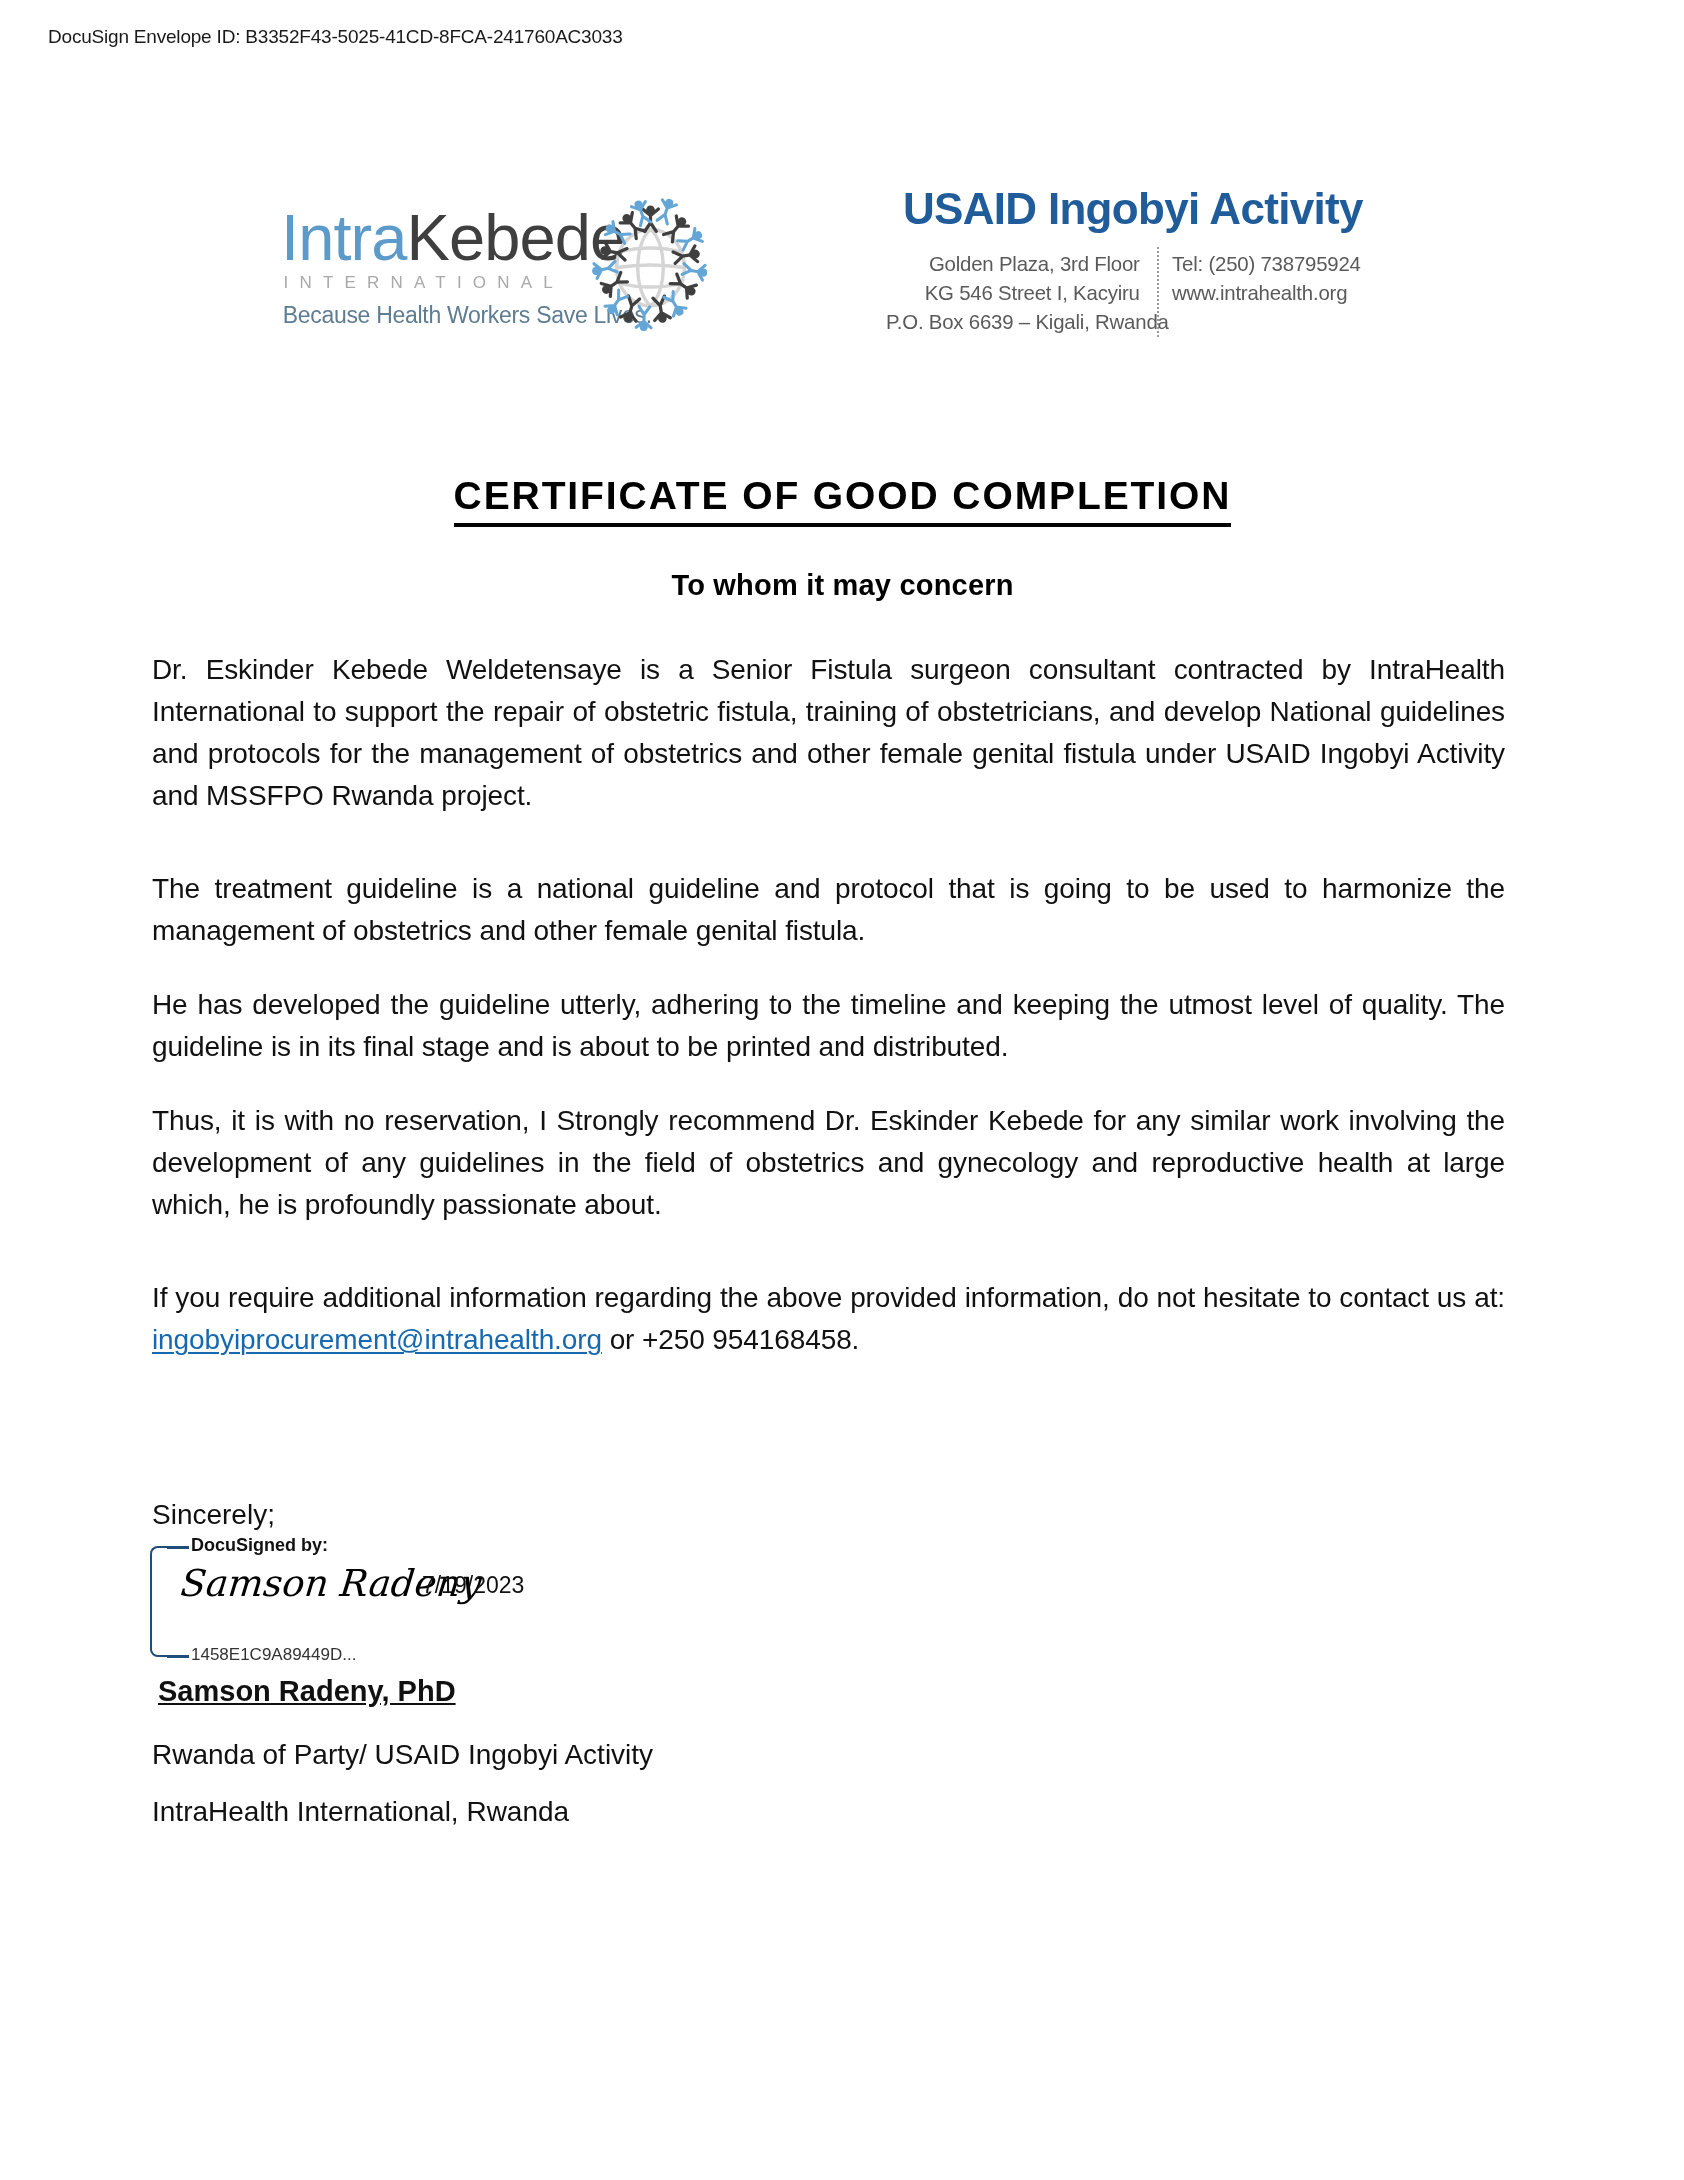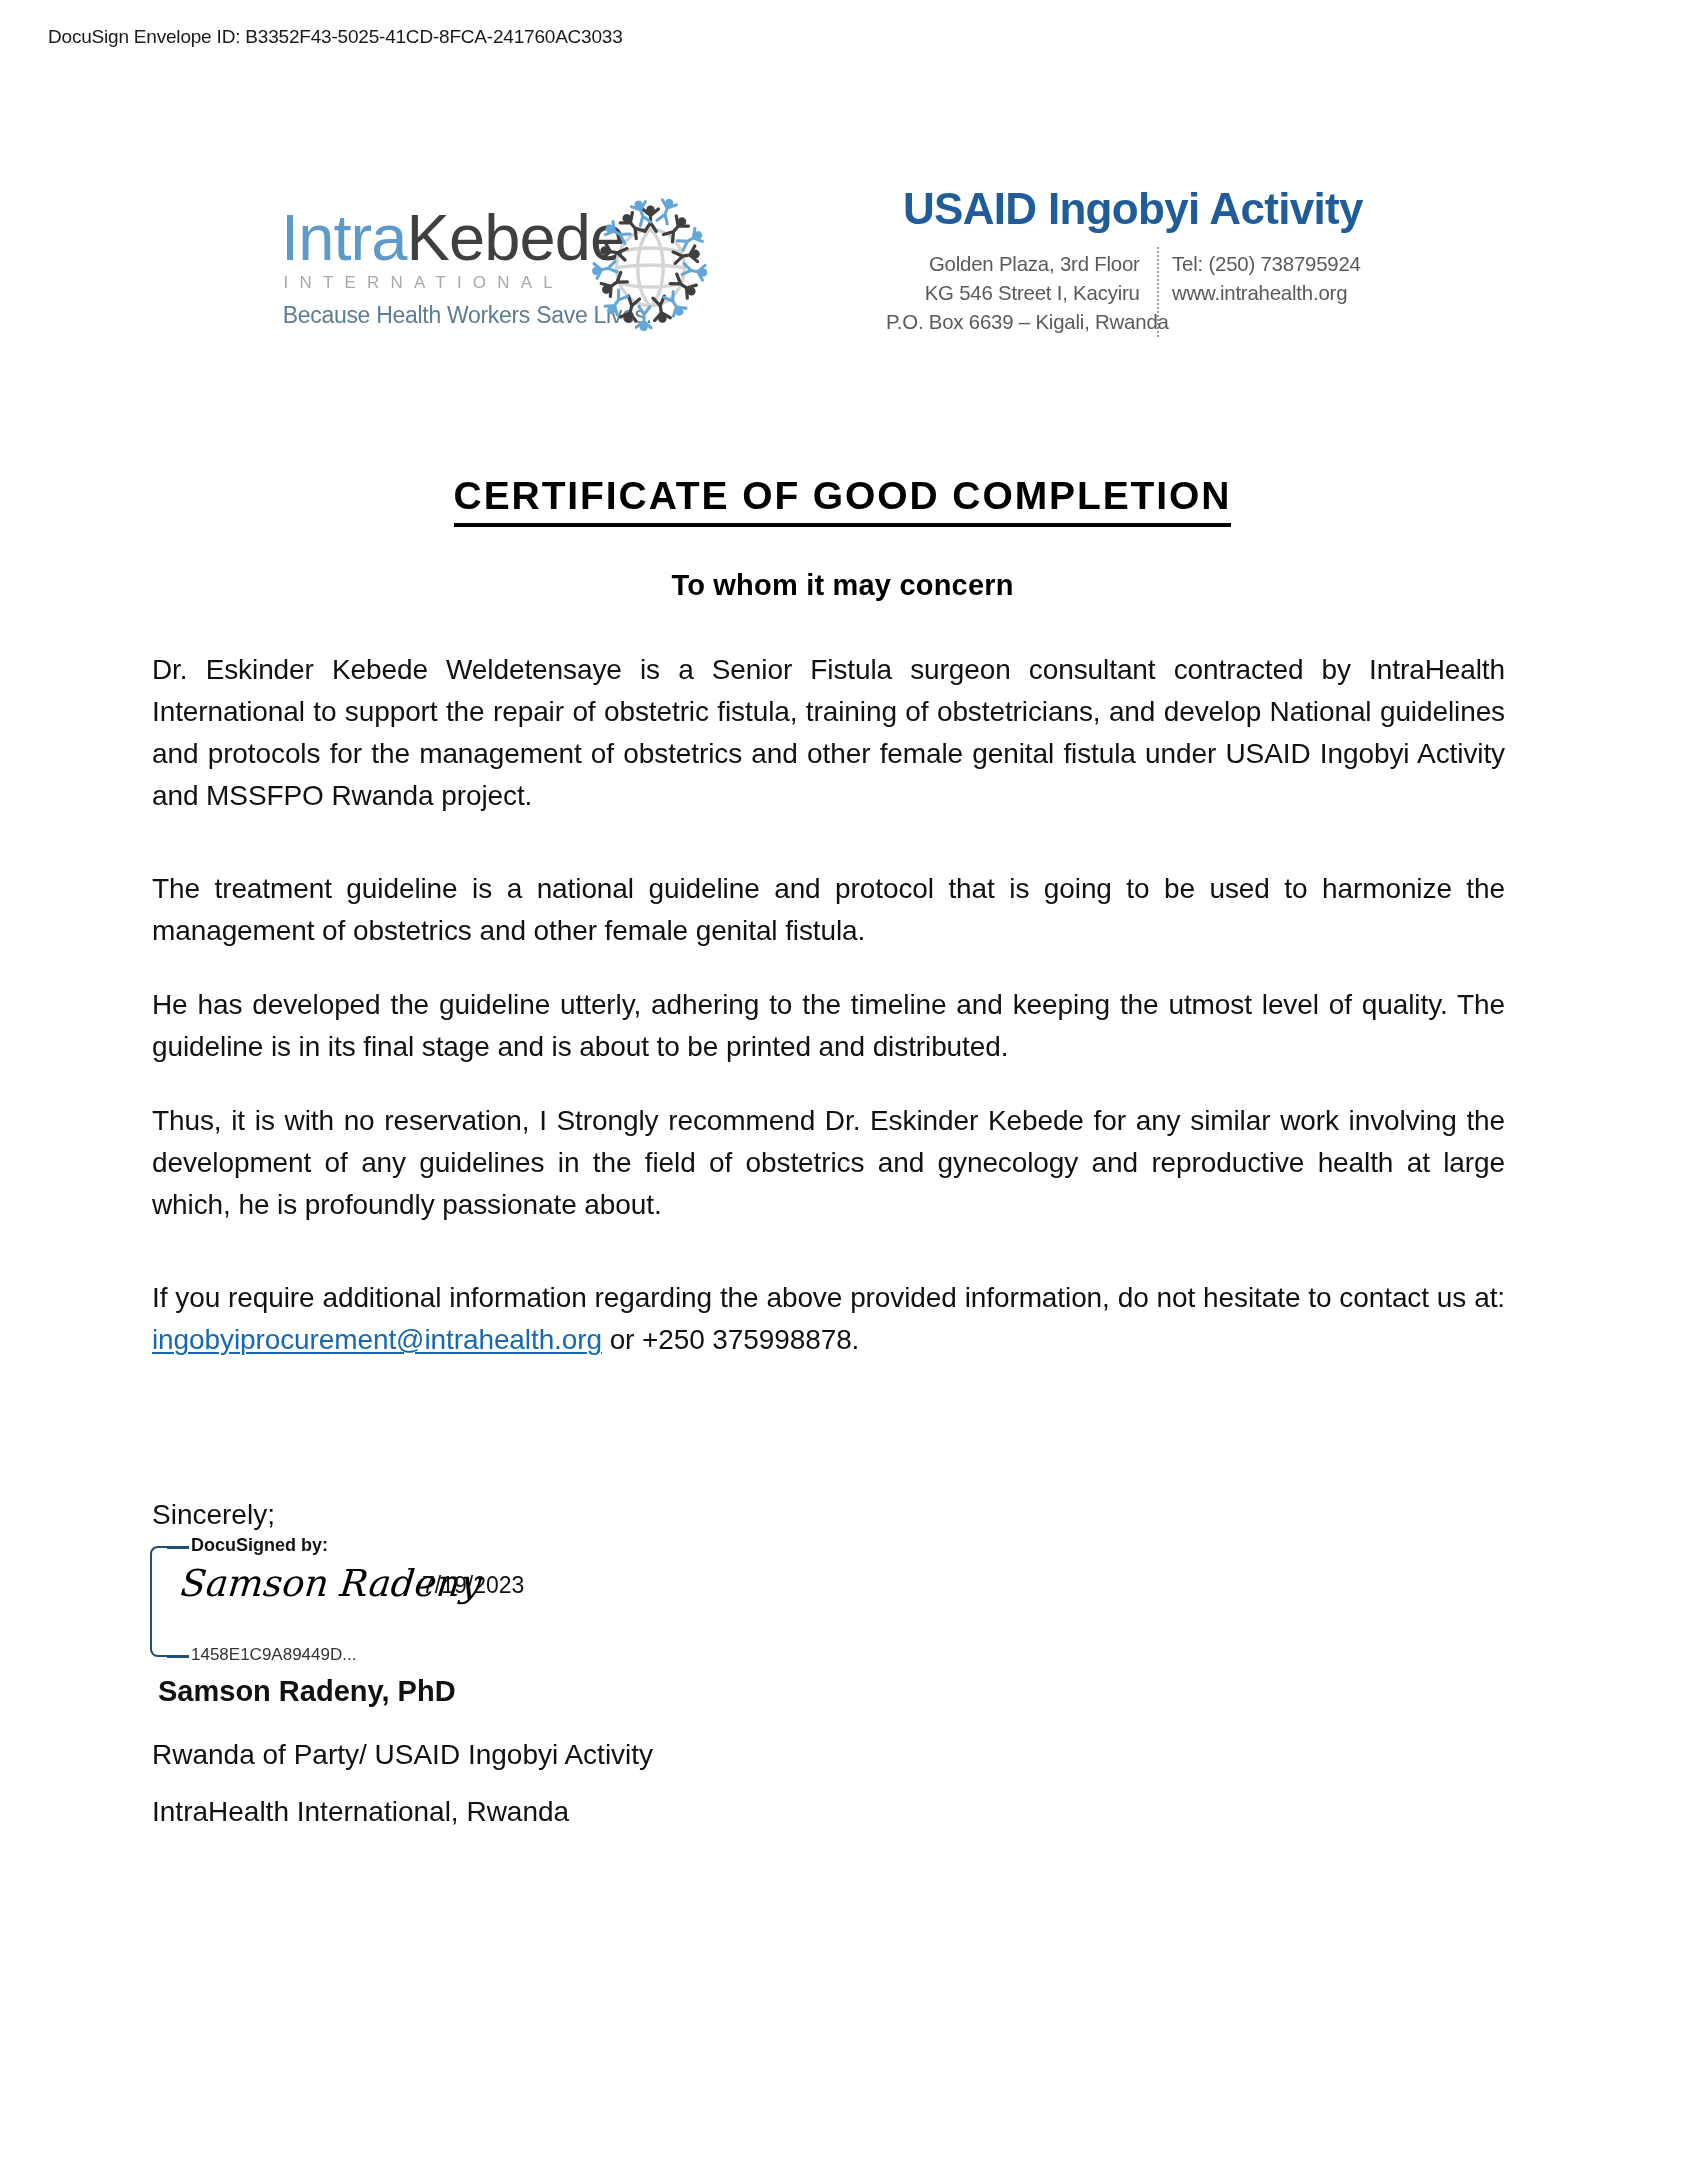--- a/index.html
+++ b/index.html
@@ -274,20 +274,21 @@
     white-space: nowrap;
   }
 
   .signer-name {
     position: absolute;
     left: 158px;
     top: 1675px;
     font-size: 29px;
     font-weight: bold;
     color: #111;
+    text-decoration: underline;
   }
   .signer-role {
     position: absolute;
     left: 152px;
     top: 1739px;
     font-size: 28px;
     color: #111;
   }
   .signer-org {
     position: absolute;
@@ -420,21 +421,21 @@
 
   <div class="doc-title"><span class="u">CERTIFICATE OF GOOD COMPLETION</span></div>
 
   <div class="doc-subtitle">To whom it may concern</div>
 
   <div class="body-area">
     <p class="para para-gap-big">Dr. Eskinder Kebede Weldetensaye is a Senior Fistula surgeon consultant contracted by IntraHealth International to support the repair of obstetric fistula, training of obstetricians, and develop National guidelines and protocols for the management of obstetrics and other female genital fistula under USAID Ingobyi Activity and MSSFPO Rwanda project.</p>
     <p class="para"> The treatment guideline is a national guideline and protocol that is going to be used to harmonize the management of obstetrics and other female genital fistula.</p>
     <p class="para">He has developed the guideline utterly, adhering to the timeline and keeping the utmost level of quality. The guideline is in its final stage and is about to be printed and distributed.</p>
     <p class="para para-gap-big">Thus, it is with no reservation, I Strongly recommend Dr. Eskinder Kebede for any similar work involving the development of any guidelines in the field of obstetrics and gynecology and reproductive health at large which, he is profoundly passionate about.</p>
-    <p class="para"><span>If you require additional information regarding the above provided information, do not hesitate to contact us at: </span><span class="email-link">ingobyiprocurement@intrahealth.org</span><span> or +250 375998878.</span></p>
+    <p class="para"><span>If you require additional information regarding the above provided information, do not hesitate to contact us at: </span><span class="email-link">ingobyiprocurement@intrahealth.org</span><span> or +250 954168458.</span></p>
   </div>
 
   <div class="sincerely">Sincerely;</div>
 
   <div class="docusign-stamp">
     <div class="ds-bracket"></div>
     <div class="ds-arm-top"></div>
     <div class="ds-arm-bottom"></div>
     <div class="ds-label">DocuSigned by:</div>
     <div class="ds-signature">Samson Radeny</div>

